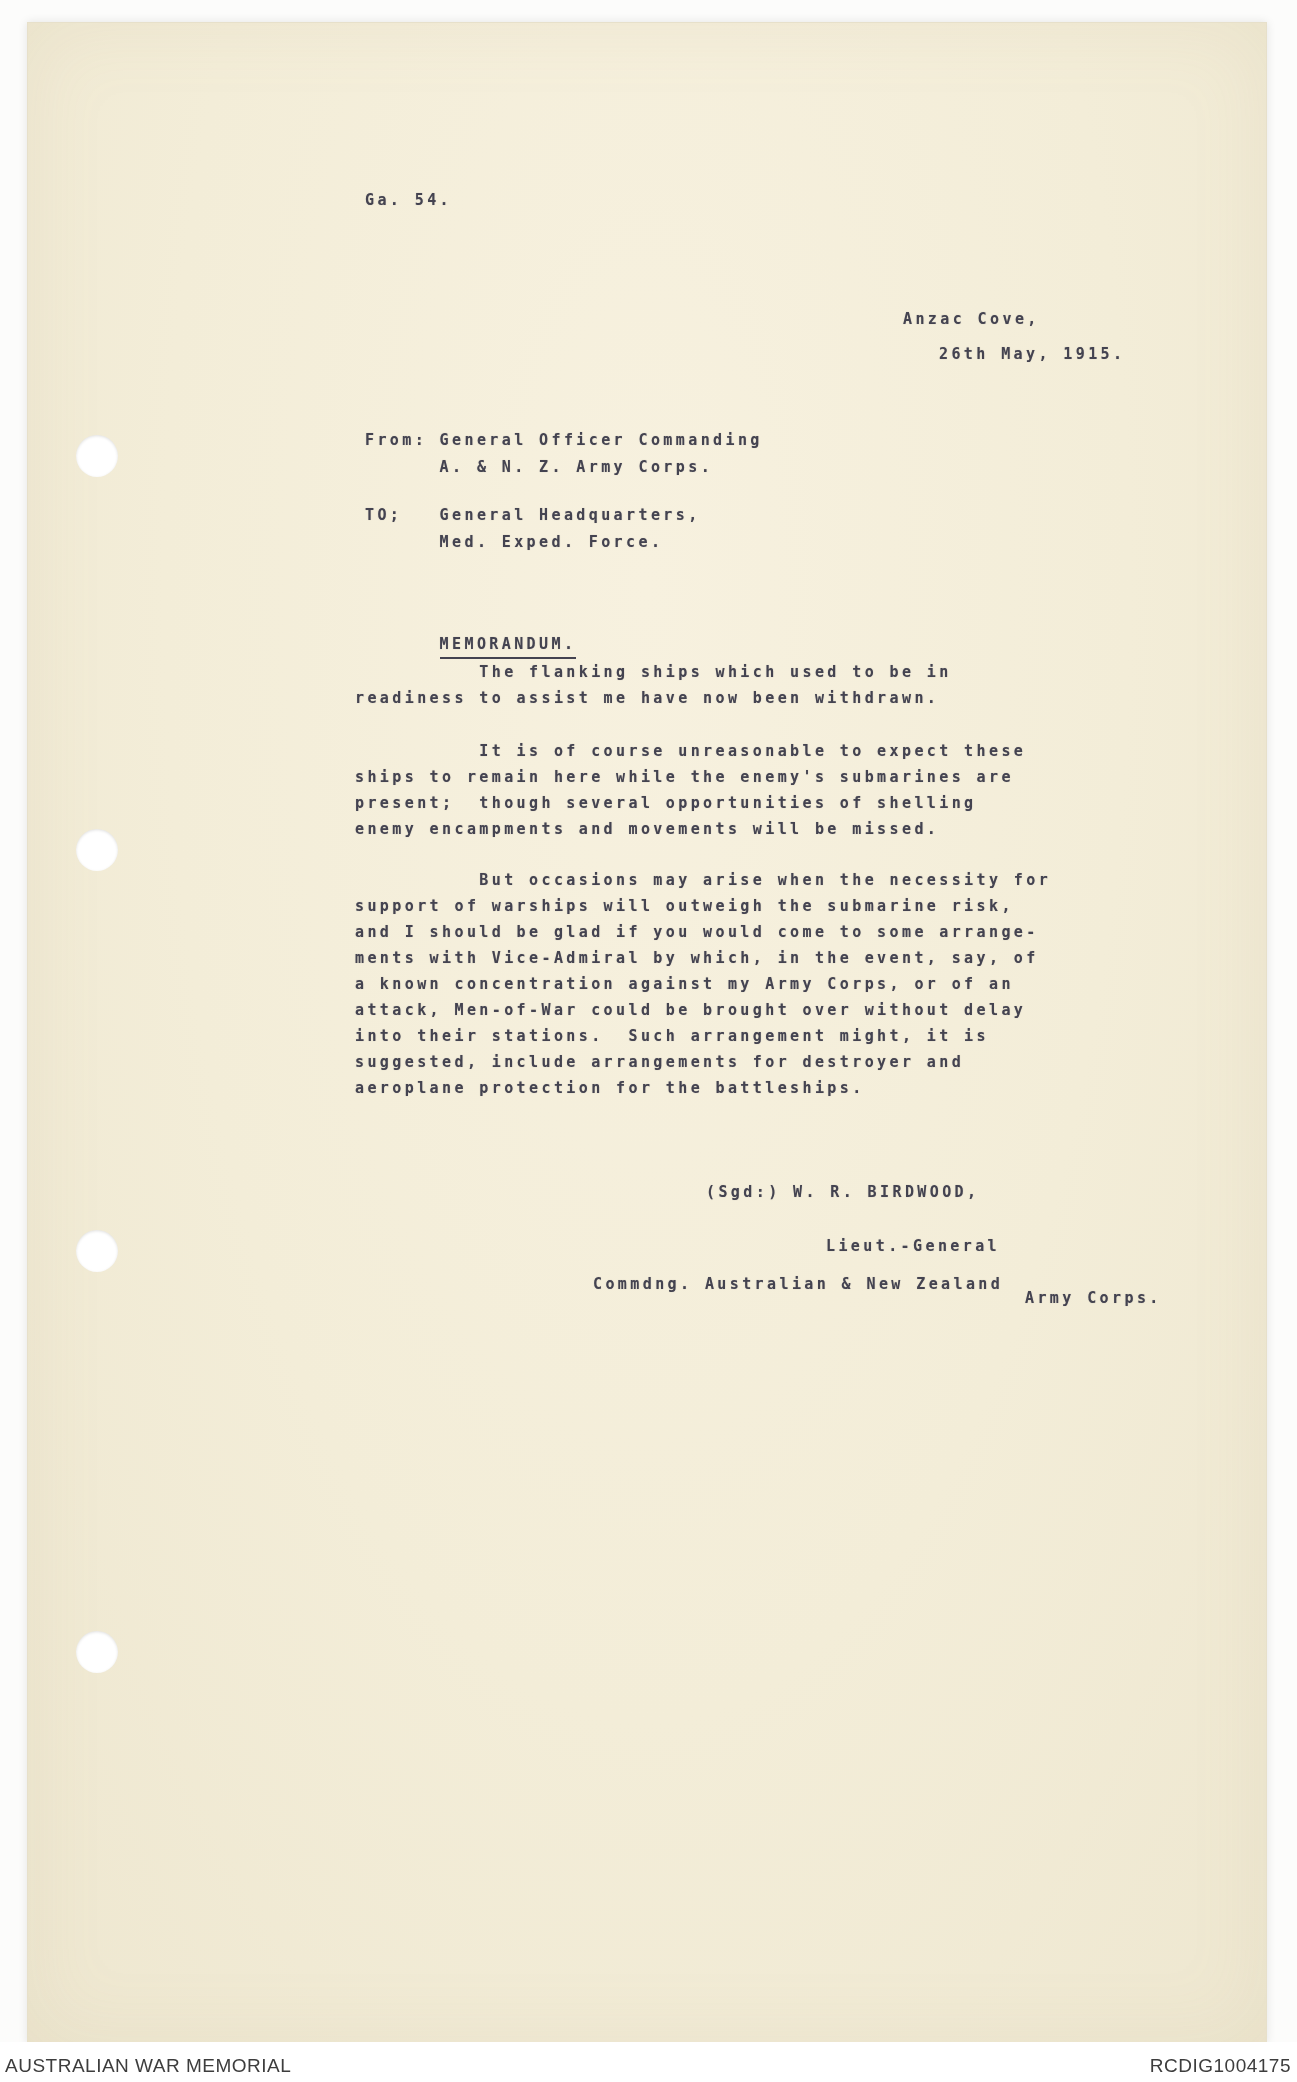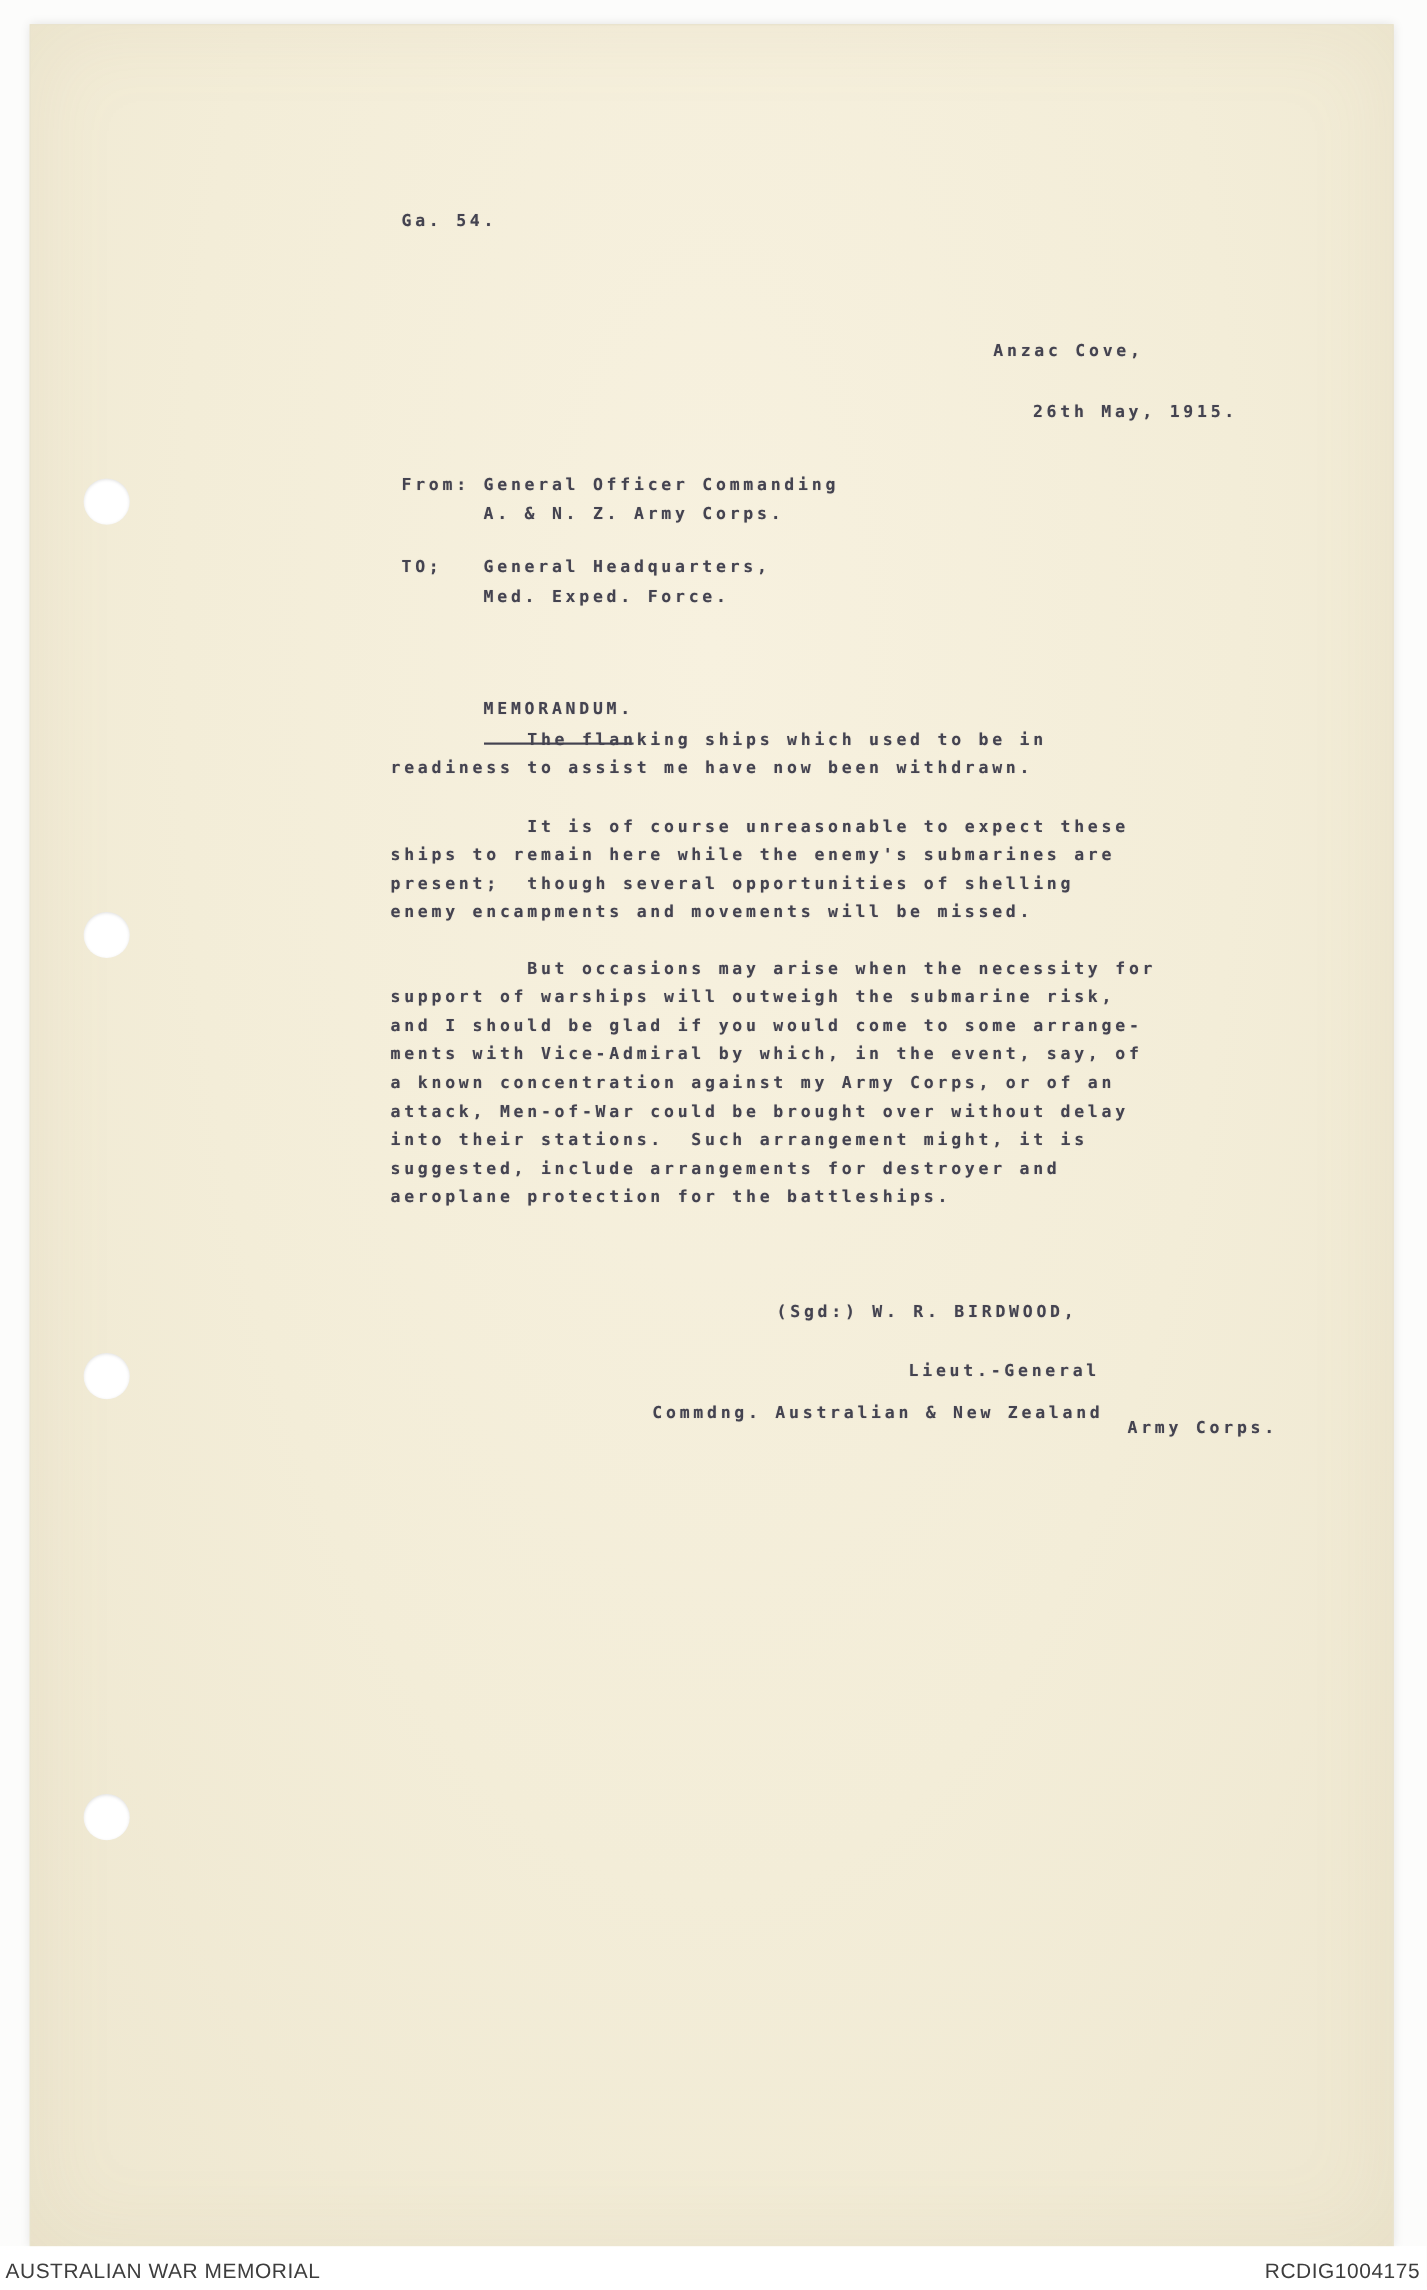--- a/index.html
+++ b/index.html
@@ -48,27 +48,27 @@
     line-height: 26px;
     letter-spacing: 3.4px;
     white-space: pre-wrap;
     text-shadow: 0 0 1px rgba(70,68,84,0.35);
     font-weight: bold;
   }
   
   .ref        { left: 337px; top: 164px; }
   .letterhead { left: 526px; top: 225px; }
   .place      { left: 875px; top: 283px; }
-  .date       { left: 911px; top: 338px; }
+  .date       { left: 911px; top: 318px; }
   .from-block { left: 337px; top: 404px; line-height: 27px; }
   .to-block   { left: 337px; top: 479px; line-height: 27px; }
   .heading    { left: 337px; top: 582px; }
   .heading .hd-text {
     border-bottom: 2px solid #444350;
-    padding-bottom: 18px;
+    padding-bottom: 0;
     display: inline-block;
   }
   .para   { left: 327px; width: 910px; }
   .para-1 { top: 636px; }
   .para-2 { top: 715px; }
   .para-3 { top: 844px; }
   .signature  { left: 678px;  top: 1156px; }
   .sig-1      { left: 798px;  top: 1210px; }
   .sig-2      { left: 565px;  top: 1236px; margin-top: 12px; }
   .sig-3      { left: 997px;  top: 1262px; }

